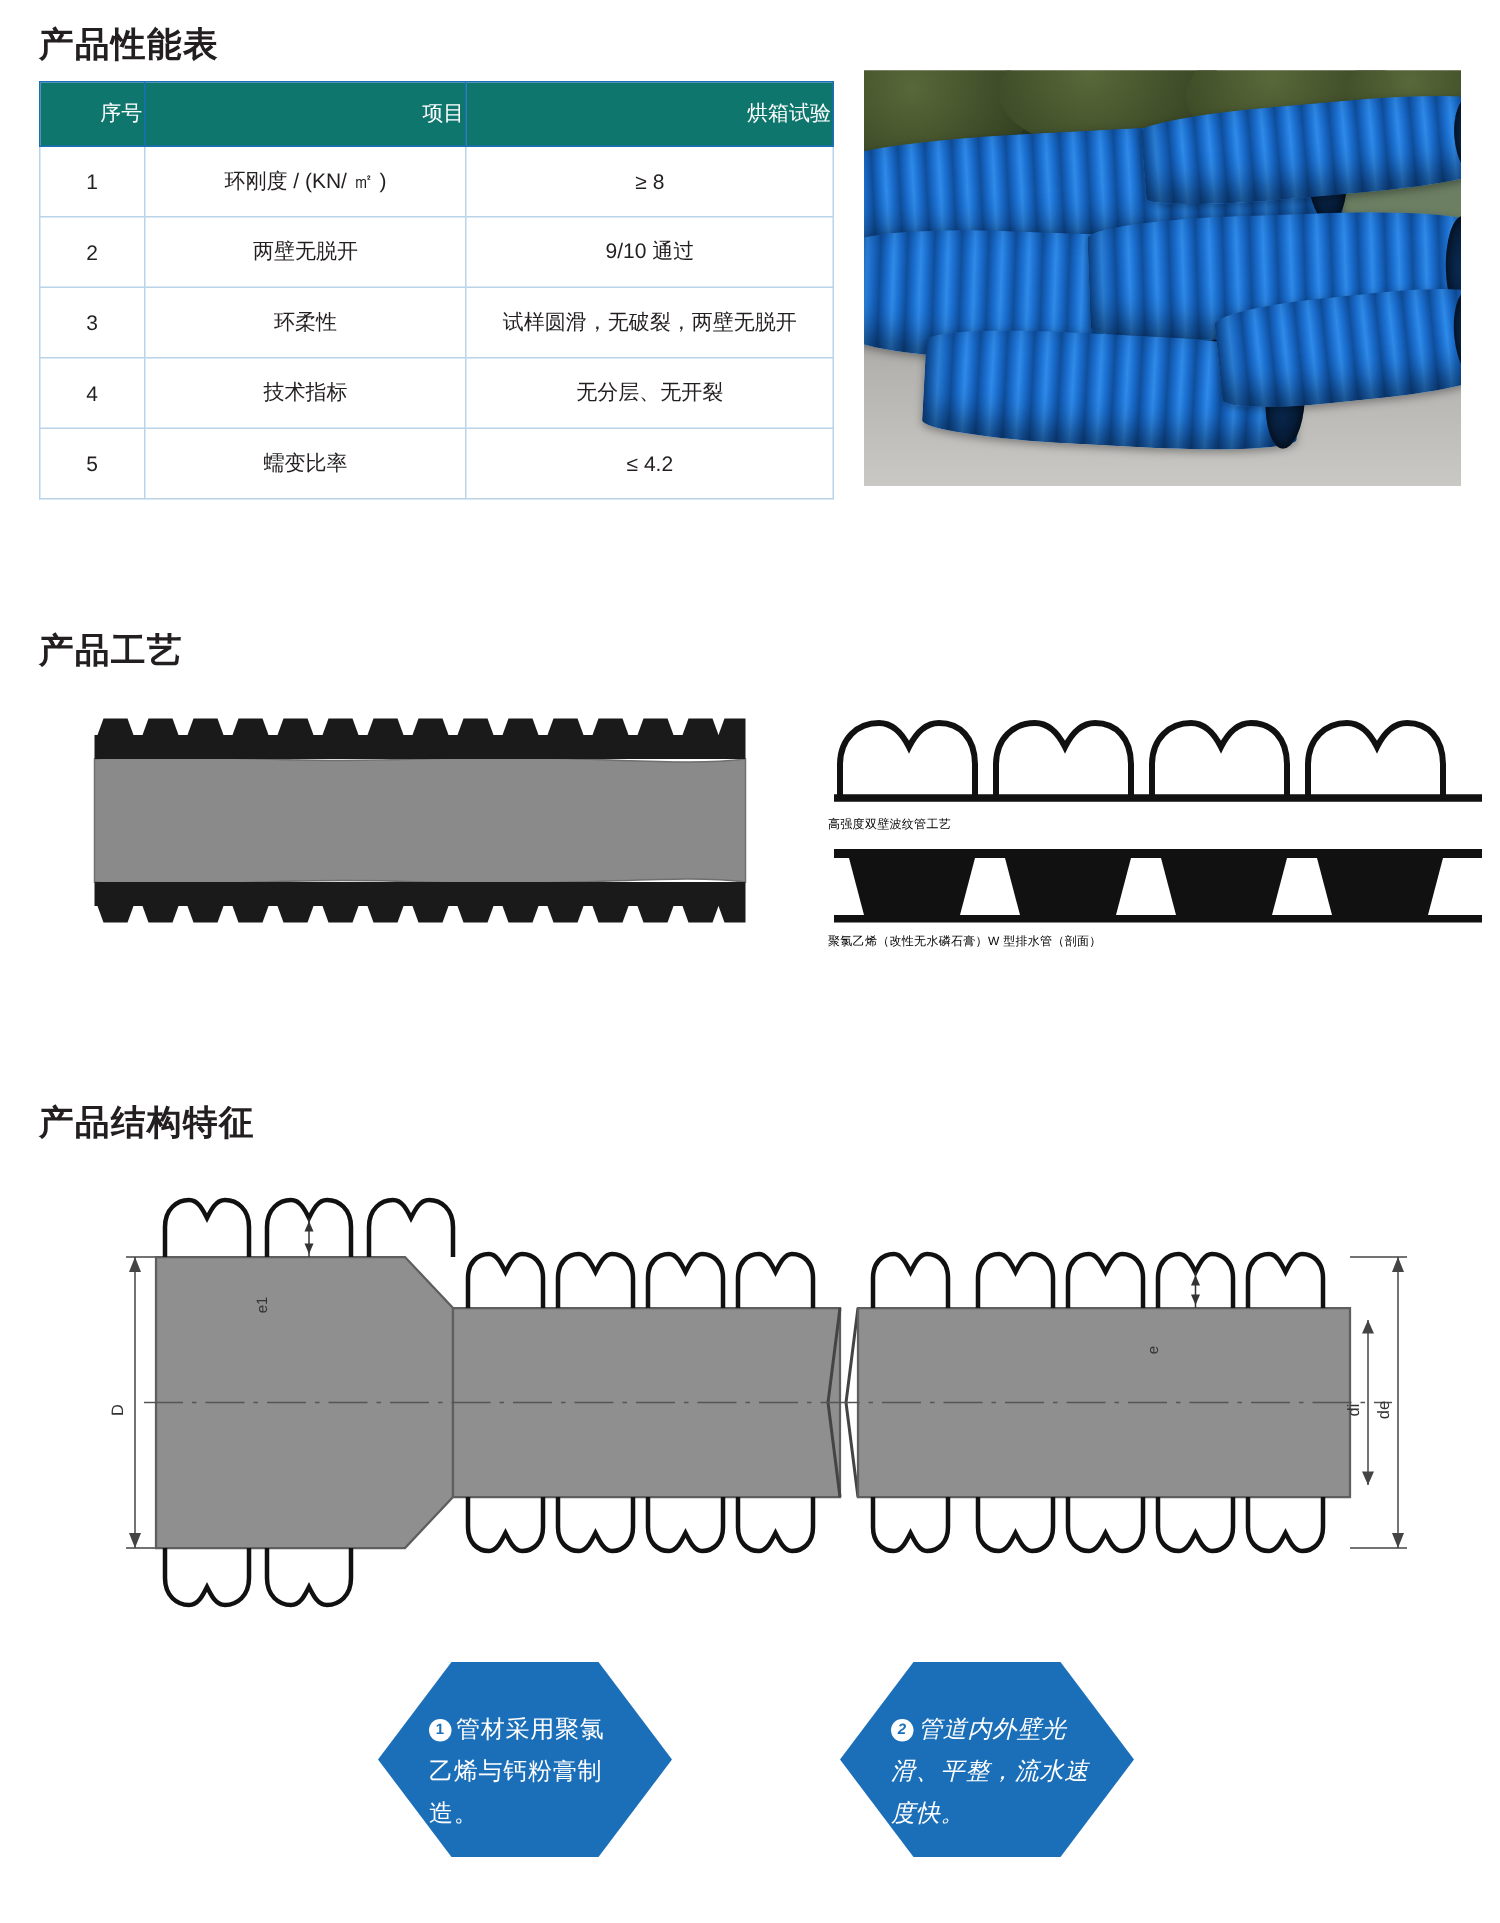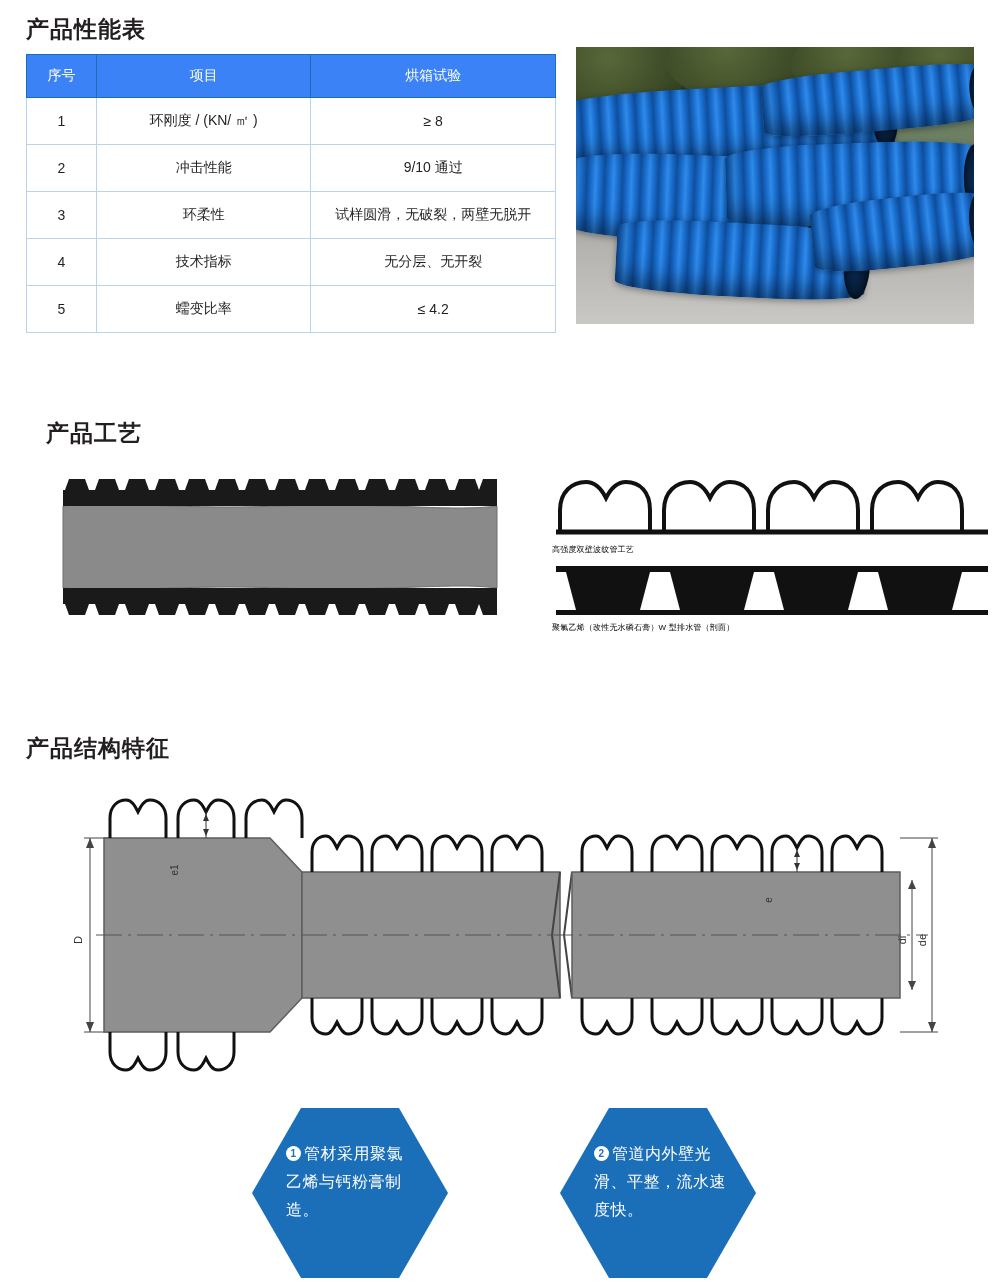--- a/index.html
+++ b/index.html
@@ -26,27 +26,27 @@
   #sec-perf-title { position: absolute; left: 26px; top: 14px; }
   #perf-table {
     position: absolute;
     left: 26px;
     top: 54px;
     width: 530px;
     border-collapse: collapse;
     font-size: 14px;
   }
   #perf-table th {
-    background: #3b82f6;
+    background: #0f766e;
     color: #ffffff;
     font-weight: normal;
     font-size: 14px;
     height: 40px;
     border: 1px solid #1b6fb8;
-    text-align: center;
+    text-align: right;
   }
   #perf-table td {
     border: 1px solid #b9d3e8;
     height: 44px;
     text-align: center;
     color: #231f20;
     font-size: 14px;
   }
   #perf-table col.c1 { width: 70px; }
   #perf-table col.c2 { width: 215px; }
@@ -87,21 +87,21 @@
   .pipe .mouth {
     position: absolute;
     right: -4px; top: 6%;
     width: 26px; height: 88%;
     border-radius: 50%;
     background: radial-gradient(ellipse at 40% 50%, #0a2b55 0%, #061a33 70%, #0b3e80 100%);
     box-shadow: inset 0 0 8px rgba(0,0,0,.7);
   }
 
   
-  #sec-craft-title { position: absolute; left: 26px; top: 418px; margin-left: 20px; }
+  #sec-craft-title { position: absolute; left: 26px; top: 418px; }
   #craft-left {
     position: absolute; left: 55px; top: 470px; width: 450px; height: 155px;
   }
   #craft-right {
     position: absolute; left: 552px; top: 470px; width: 440px; height: 165px;
   }
   .caption {
     font-size: 8px;
     color: #333;
     letter-spacing: .2px;
@@ -110,32 +110,32 @@
   
   #sec-struct-title { position: absolute; left: 26px; top: 733px; }
   #struct-diagram {
     position: absolute; left: 60px; top: 790px; width: 880px; height: 300px;
   }
 
   
   .hex {
     position: absolute;
     width: 196px;
-    height: 170px;
+    height: 130px;
     background: #1b6fb8;
     clip-path: polygon(25% 0%, 75% 0%, 100% 50%, 75% 100%, 25% 100%, 0% 50%);
     color: #ffffff;
     box-sizing: border-box;
     padding: 32px 30px 0 34px;
     font-size: 16px;
     line-height: 28px;
     letter-spacing: .5px;
   }
   #hex-1 { left: 252px; top: 1108px; }
-  #hex-2 { left: 560px; top: 1108px; }
+  #hex-2 { left: 560px; top: 1108px; font-style: italic; }
   .hex .num {
     display: inline-block;
     width: 15px; height: 15px;
     border-radius: 50%;
     background: #ffffff;
     color: #1b6fb8;
     font-size: 10px;
     line-height: 15px;
     text-align: center;
     margin-right: 3px;
@@ -162,21 +162,21 @@
     </tr>
   </thead>
   <tbody>
     <tr>
       <td>1</td>
       <td>环刚度 / (KN/ ㎡ )</td>
       <td>≥ 8</td>
     </tr>
     <tr>
       <td>2</td>
-      <td>冲击性能</td>
+      <td>两壁无脱开</td>
       <td>9/10 通过</td>
     </tr>
     <tr>
       <td>3</td>
       <td>环柔性</td>
       <td>试样圆滑，无破裂，两壁无脱开</td>
     </tr>
     <tr>
       <td>4</td>
       <td>技术指标</td>

